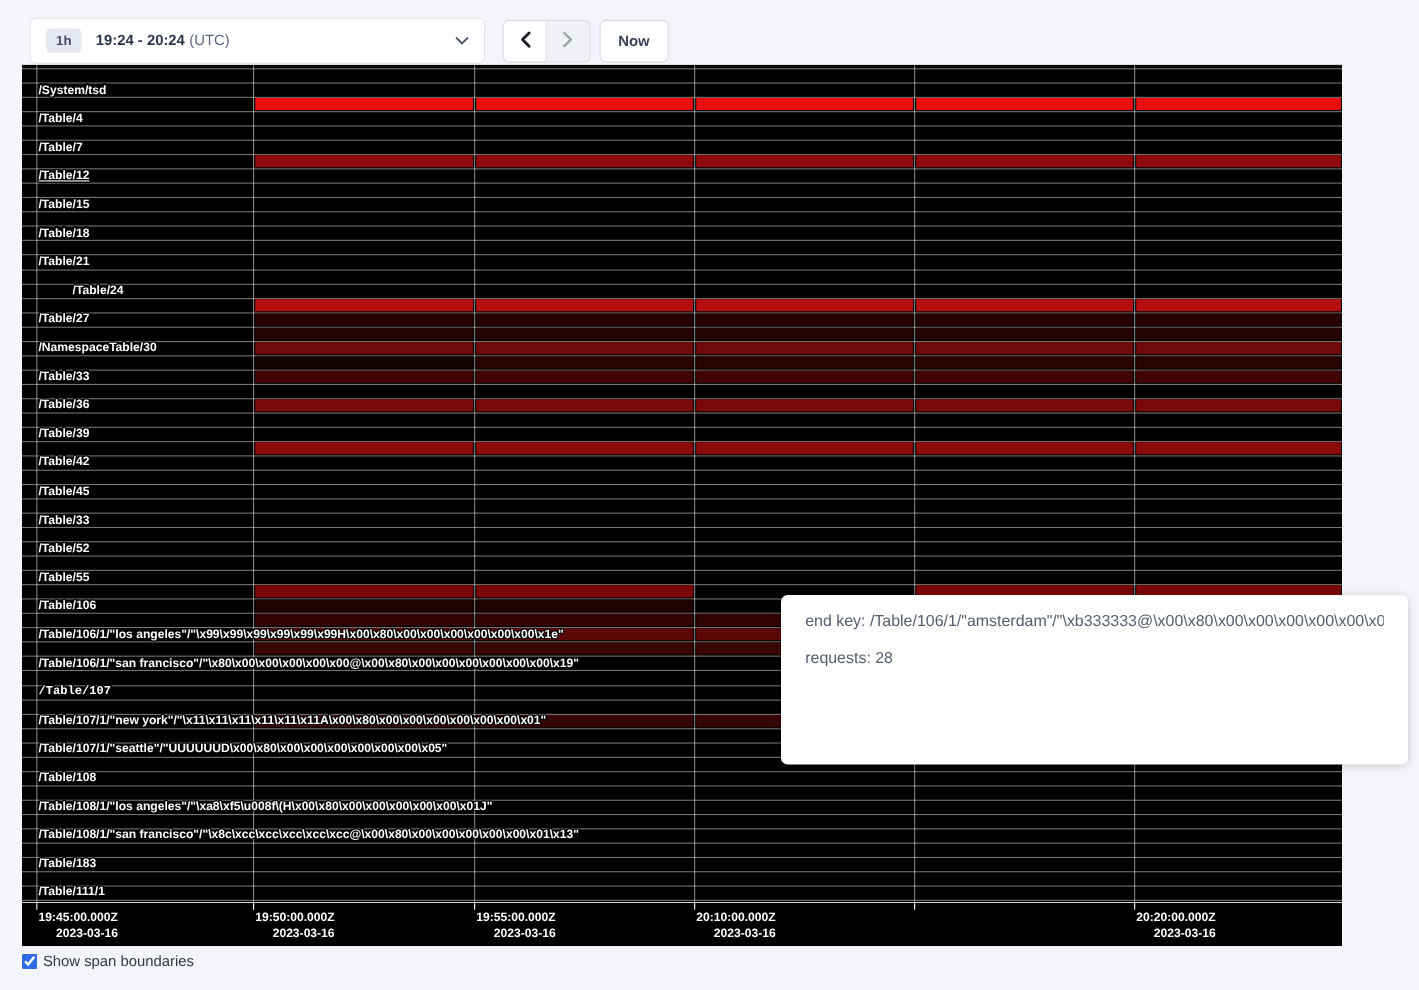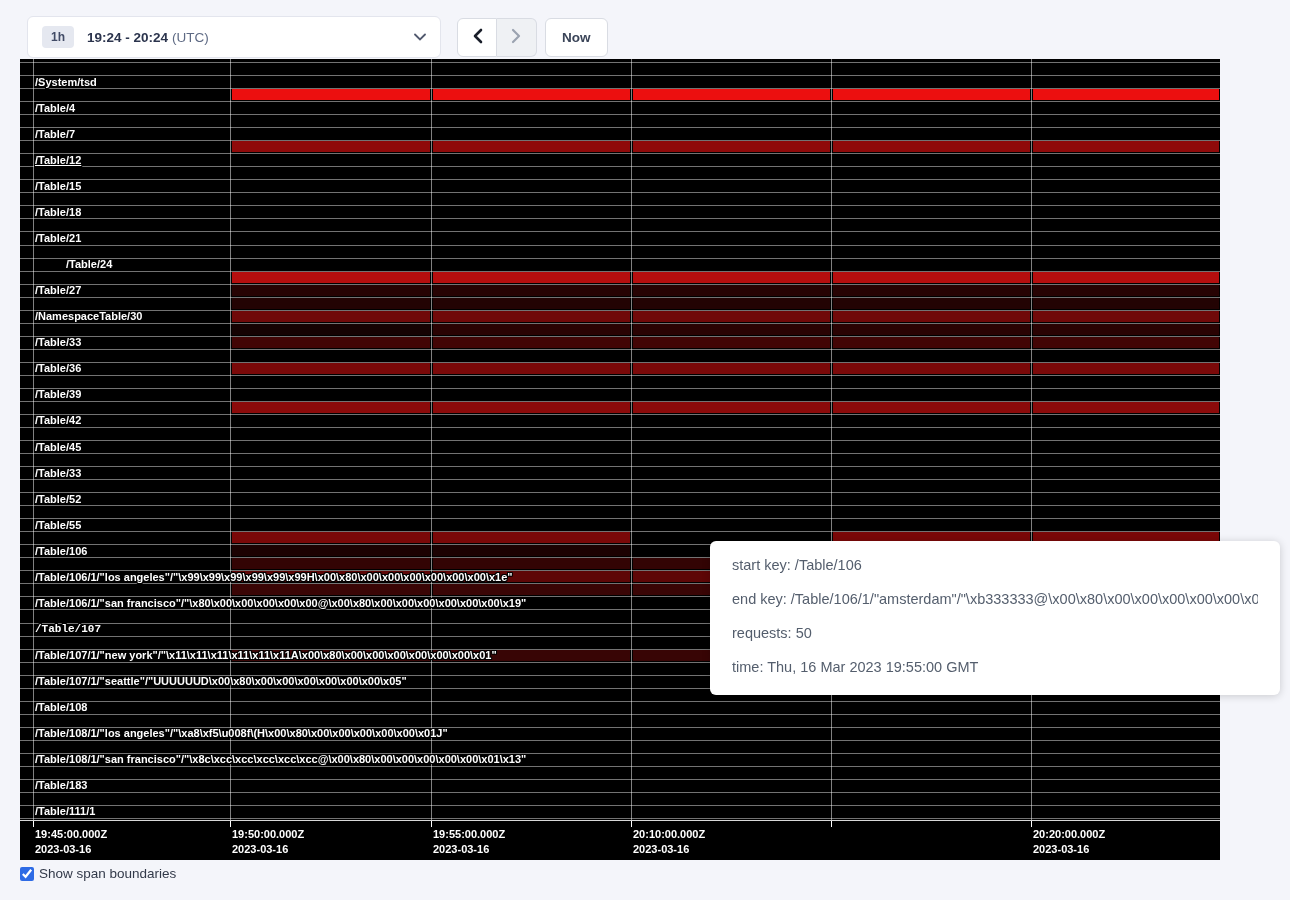--- a/index.html
+++ b/index.html
@@ -47,21 +47,21 @@
     text-shadow:1px 0 0 #000,-1px 0 0 #000,0 1px 0 #000,0 -1px 0 #000,
                 1px 1px 0 #000,-1px -1px 0 #000,1px -1px 0 #000,-1px 1px 0 #000;
   }
   .axis {
     position:absolute; left:0; bottom:0; width:100%; height:40px; background:#000;
     border-top:1px solid rgba(255,255,255,0.85);
   }
   .tick { position:absolute; top:0; width:1px; height:6px; background:#fff; }
   .alab {
     position:absolute; top:6px; font-size:11px; font-weight:bold; color:#fff;
-    line-height:15px; white-space:nowrap;
+    line-height:15px; white-space:nowrap;text-align:right;
   }
   
   .cell-tooltip {
     position:absolute; left:710px; top:541px; width:570px; height:154px;
     background:#fff; border-radius:6px; box-shadow:0 1px 8px rgba(0,0,0,0.18);
     padding:7px 22px; z-index:10; color:#545e6d; font-size:14.5px;
   }
   .cell-tooltip p { margin:0; height:34px; line-height:34px; white-space:nowrap; overflow:hidden; }
   
   .footer-check {
@@ -295,22 +295,20 @@
     <span class="rowlabel" style="top: 591px;">/Table/107/1/"new york"/"\x11\x11\x11\x11\x11\x11A\x00\x80\x00\x00\x00\x00\x00\x00\x01"</span>
     <span class="rowlabel" style="top: 617.1px;">/Table/107/1/"seattle"/"UUUUUUD\x00\x80\x00\x00\x00\x00\x00\x00\x05"</span>
     <span class="rowlabel" style="top: 643.2px;">/Table/108</span>
     <span class="rowlabel" style="top: 669.2px;">/Table/108/1/"los angeles"/"\xa8\xf5\u008f\(H\x00\x80\x00\x00\x00\x00\x00\x01J"</span>
     <span class="rowlabel" style="top: 695.3px;">/Table/108/1/"san francisco"/"\x8c\xcc\xcc\xcc\xcc\xcc@\x00\x80\x00\x00\x00\x00\x00\x01\x13"</span>
     <span class="rowlabel" style="top: 721.4px;">/Table/183</span>
     <span class="rowlabel" style="top: 747.4px;">/Table/111/1</span>
   </div>
 
 <div class="cell-tooltip">
-  <p>start key: /Table/106</p>
   <p>end key: /Table/106/1/"amsterdam"/"\xb333333@\x00\x80\x00\x00\x00\x00\x00\x00#"</p>
-  <p>requests: 50</p>
-  <p>time: Thu, 16 Mar 2023 19:55:00 GMT</p>
+  <p>requests: 28</p>
 </div>
 
 <label class="footer-check">
   <input type="checkbox" id="span-cb" checked="" style="">
   <span>Show span boundaries</span>
 </label>
 
 </body></html>

